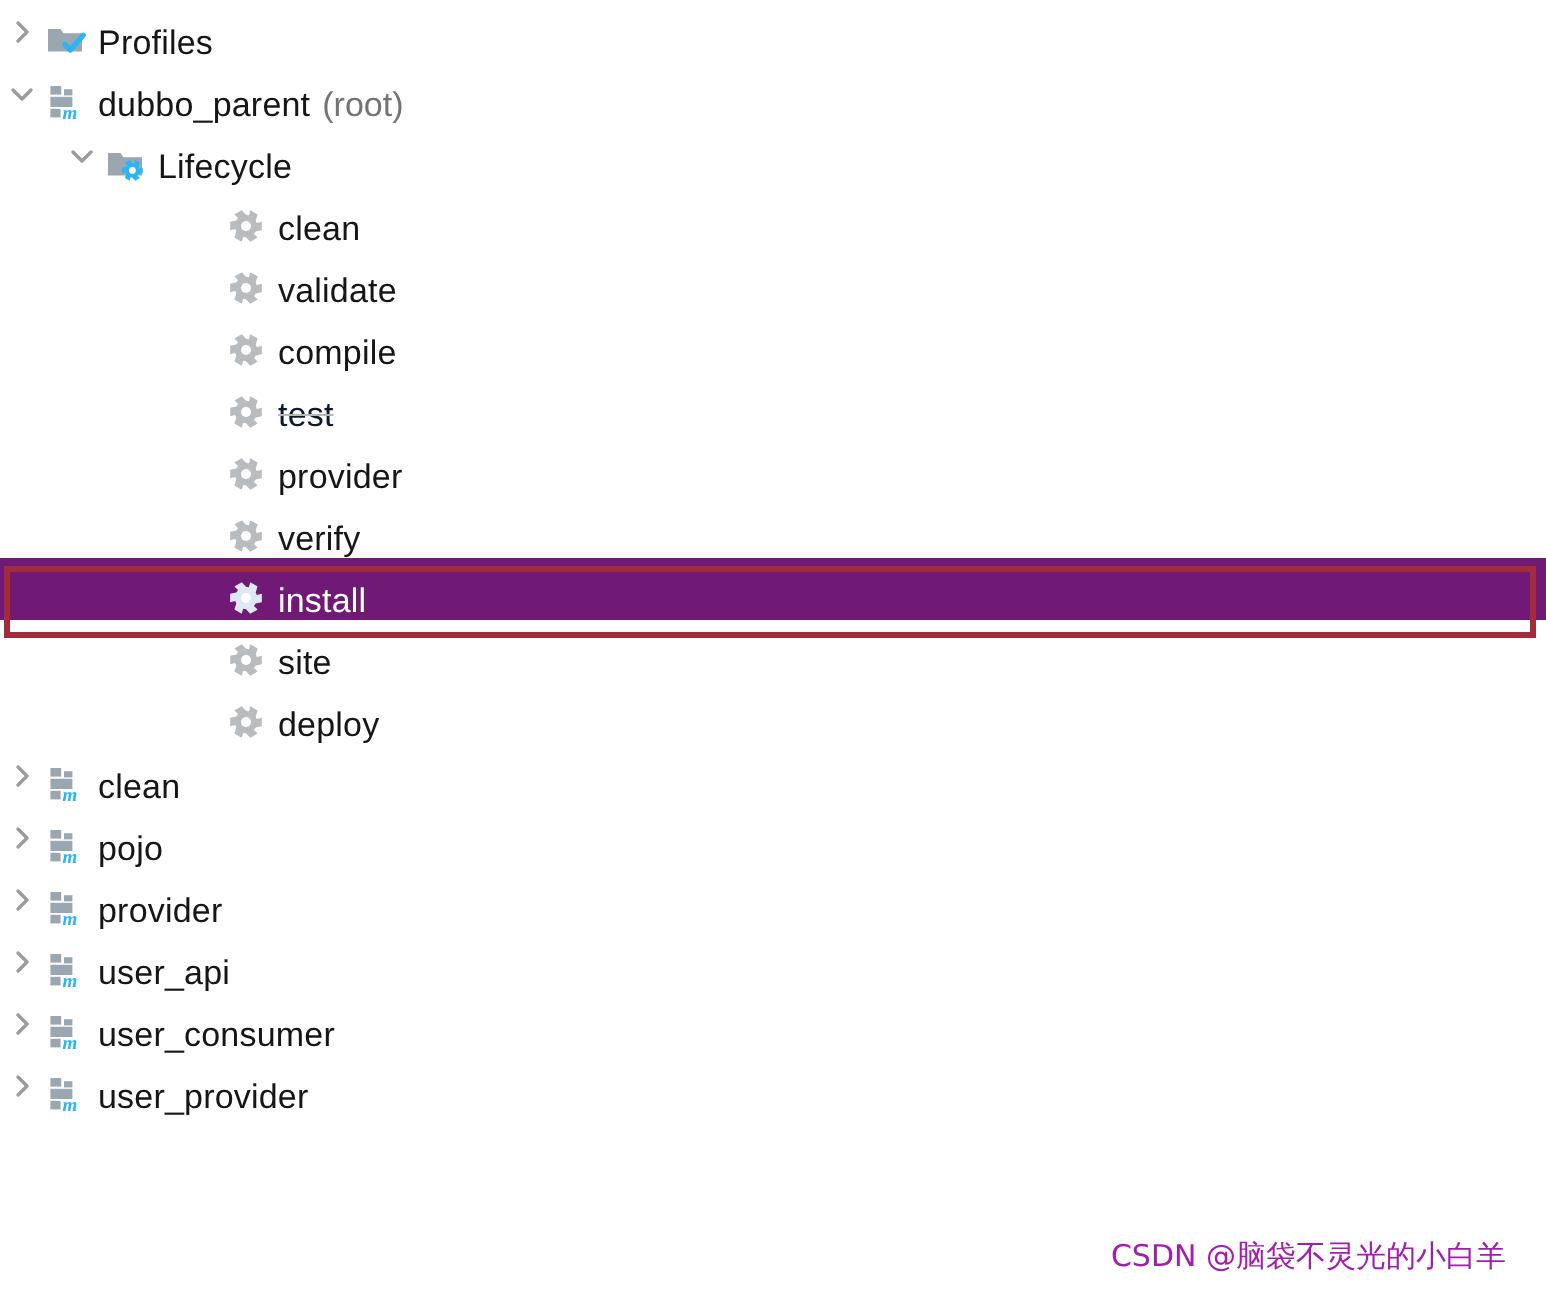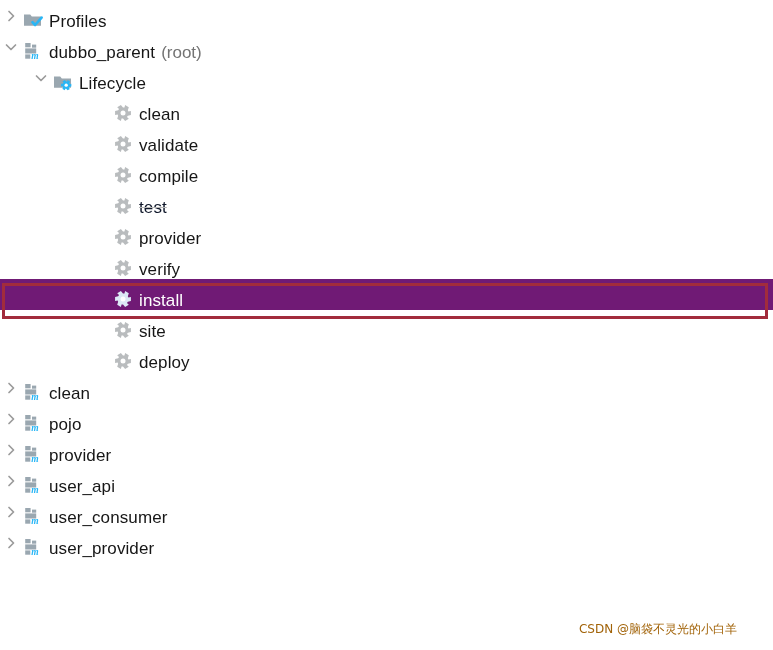--- a/index.html
+++ b/index.html
@@ -82,24 +82,24 @@
     top: 283px;
     width: 766px;
     height: 36px;
     border: 3px solid #a22c3c;
     box-sizing: border-box;
     pointer-events: none;
   }
 
   #watermark {
     position: absolute;
-    right: 36px;
+    right: 20px;
     bottom: 12px;
-    font-size: 12px;
-    color: #a16207;
+    font-size: 15px;
+    color: #a21caf;
     font-family: "DejaVu Sans", "Liberation Sans", sans-serif;
     white-space: nowrap;
   }
 </style>
 </head>
 <body>
 
 <div id="tree">
     <div class="row">
       <span style="flex: 0 0 0px;"></span>

